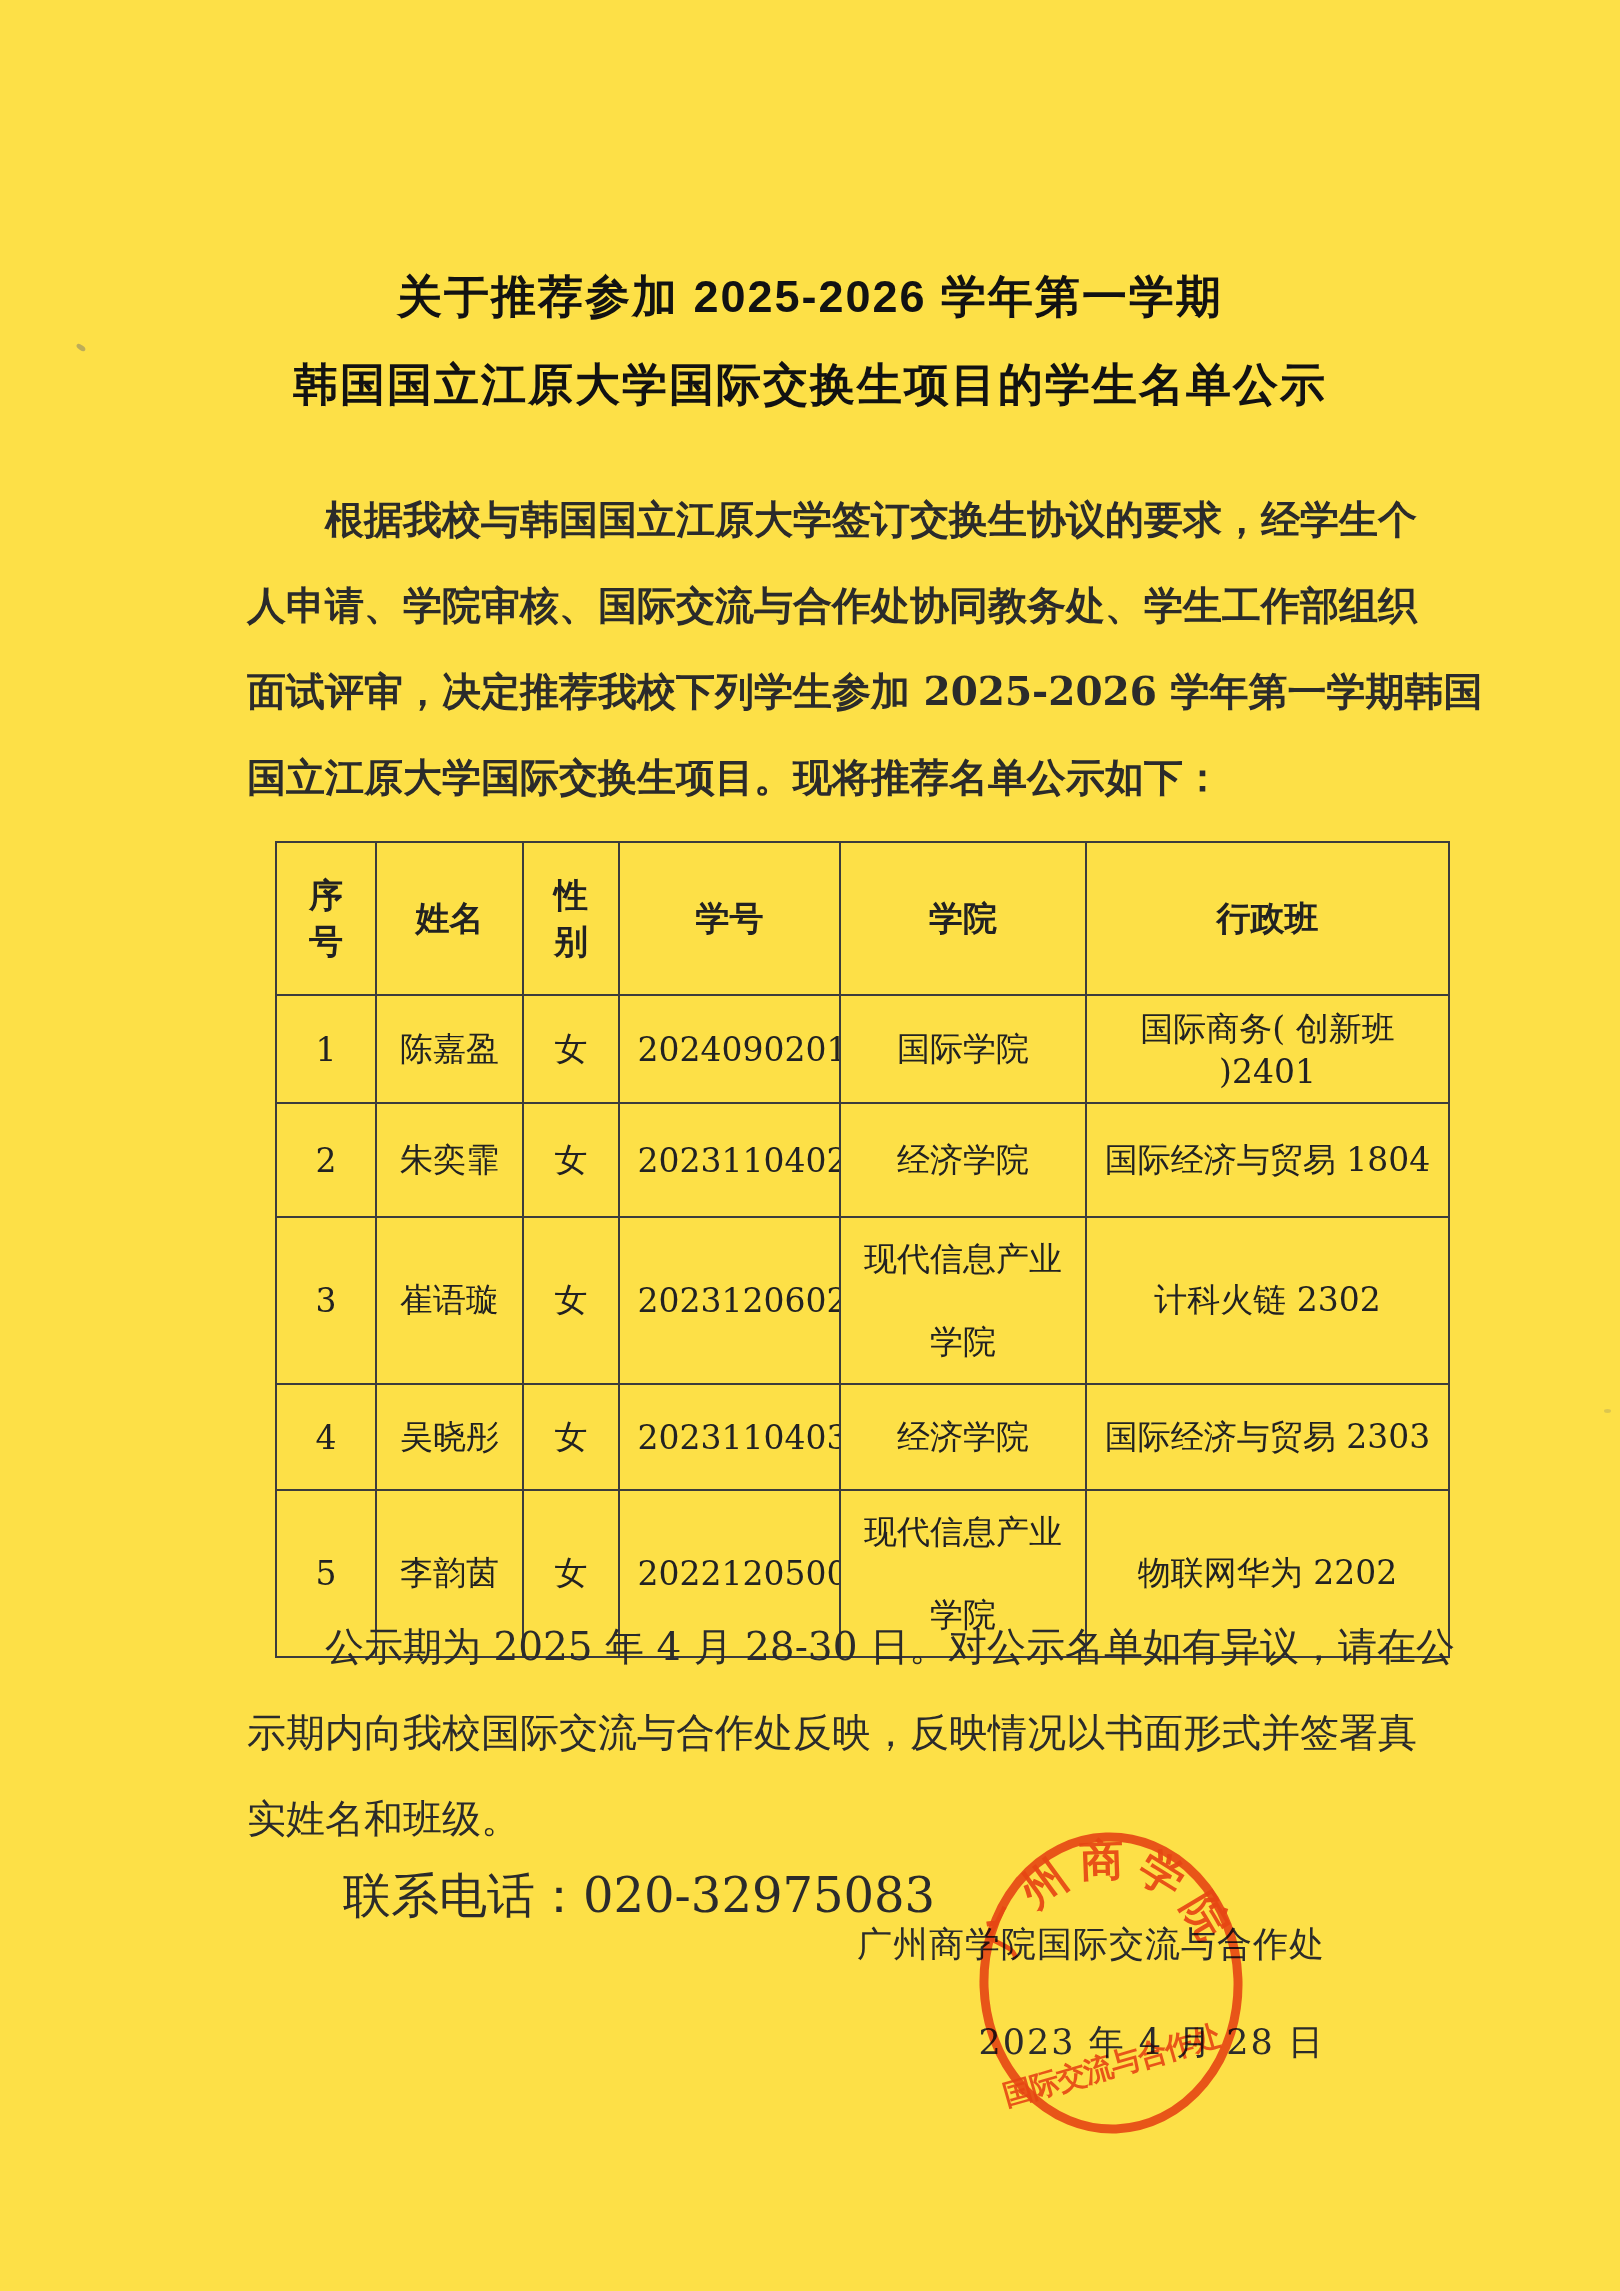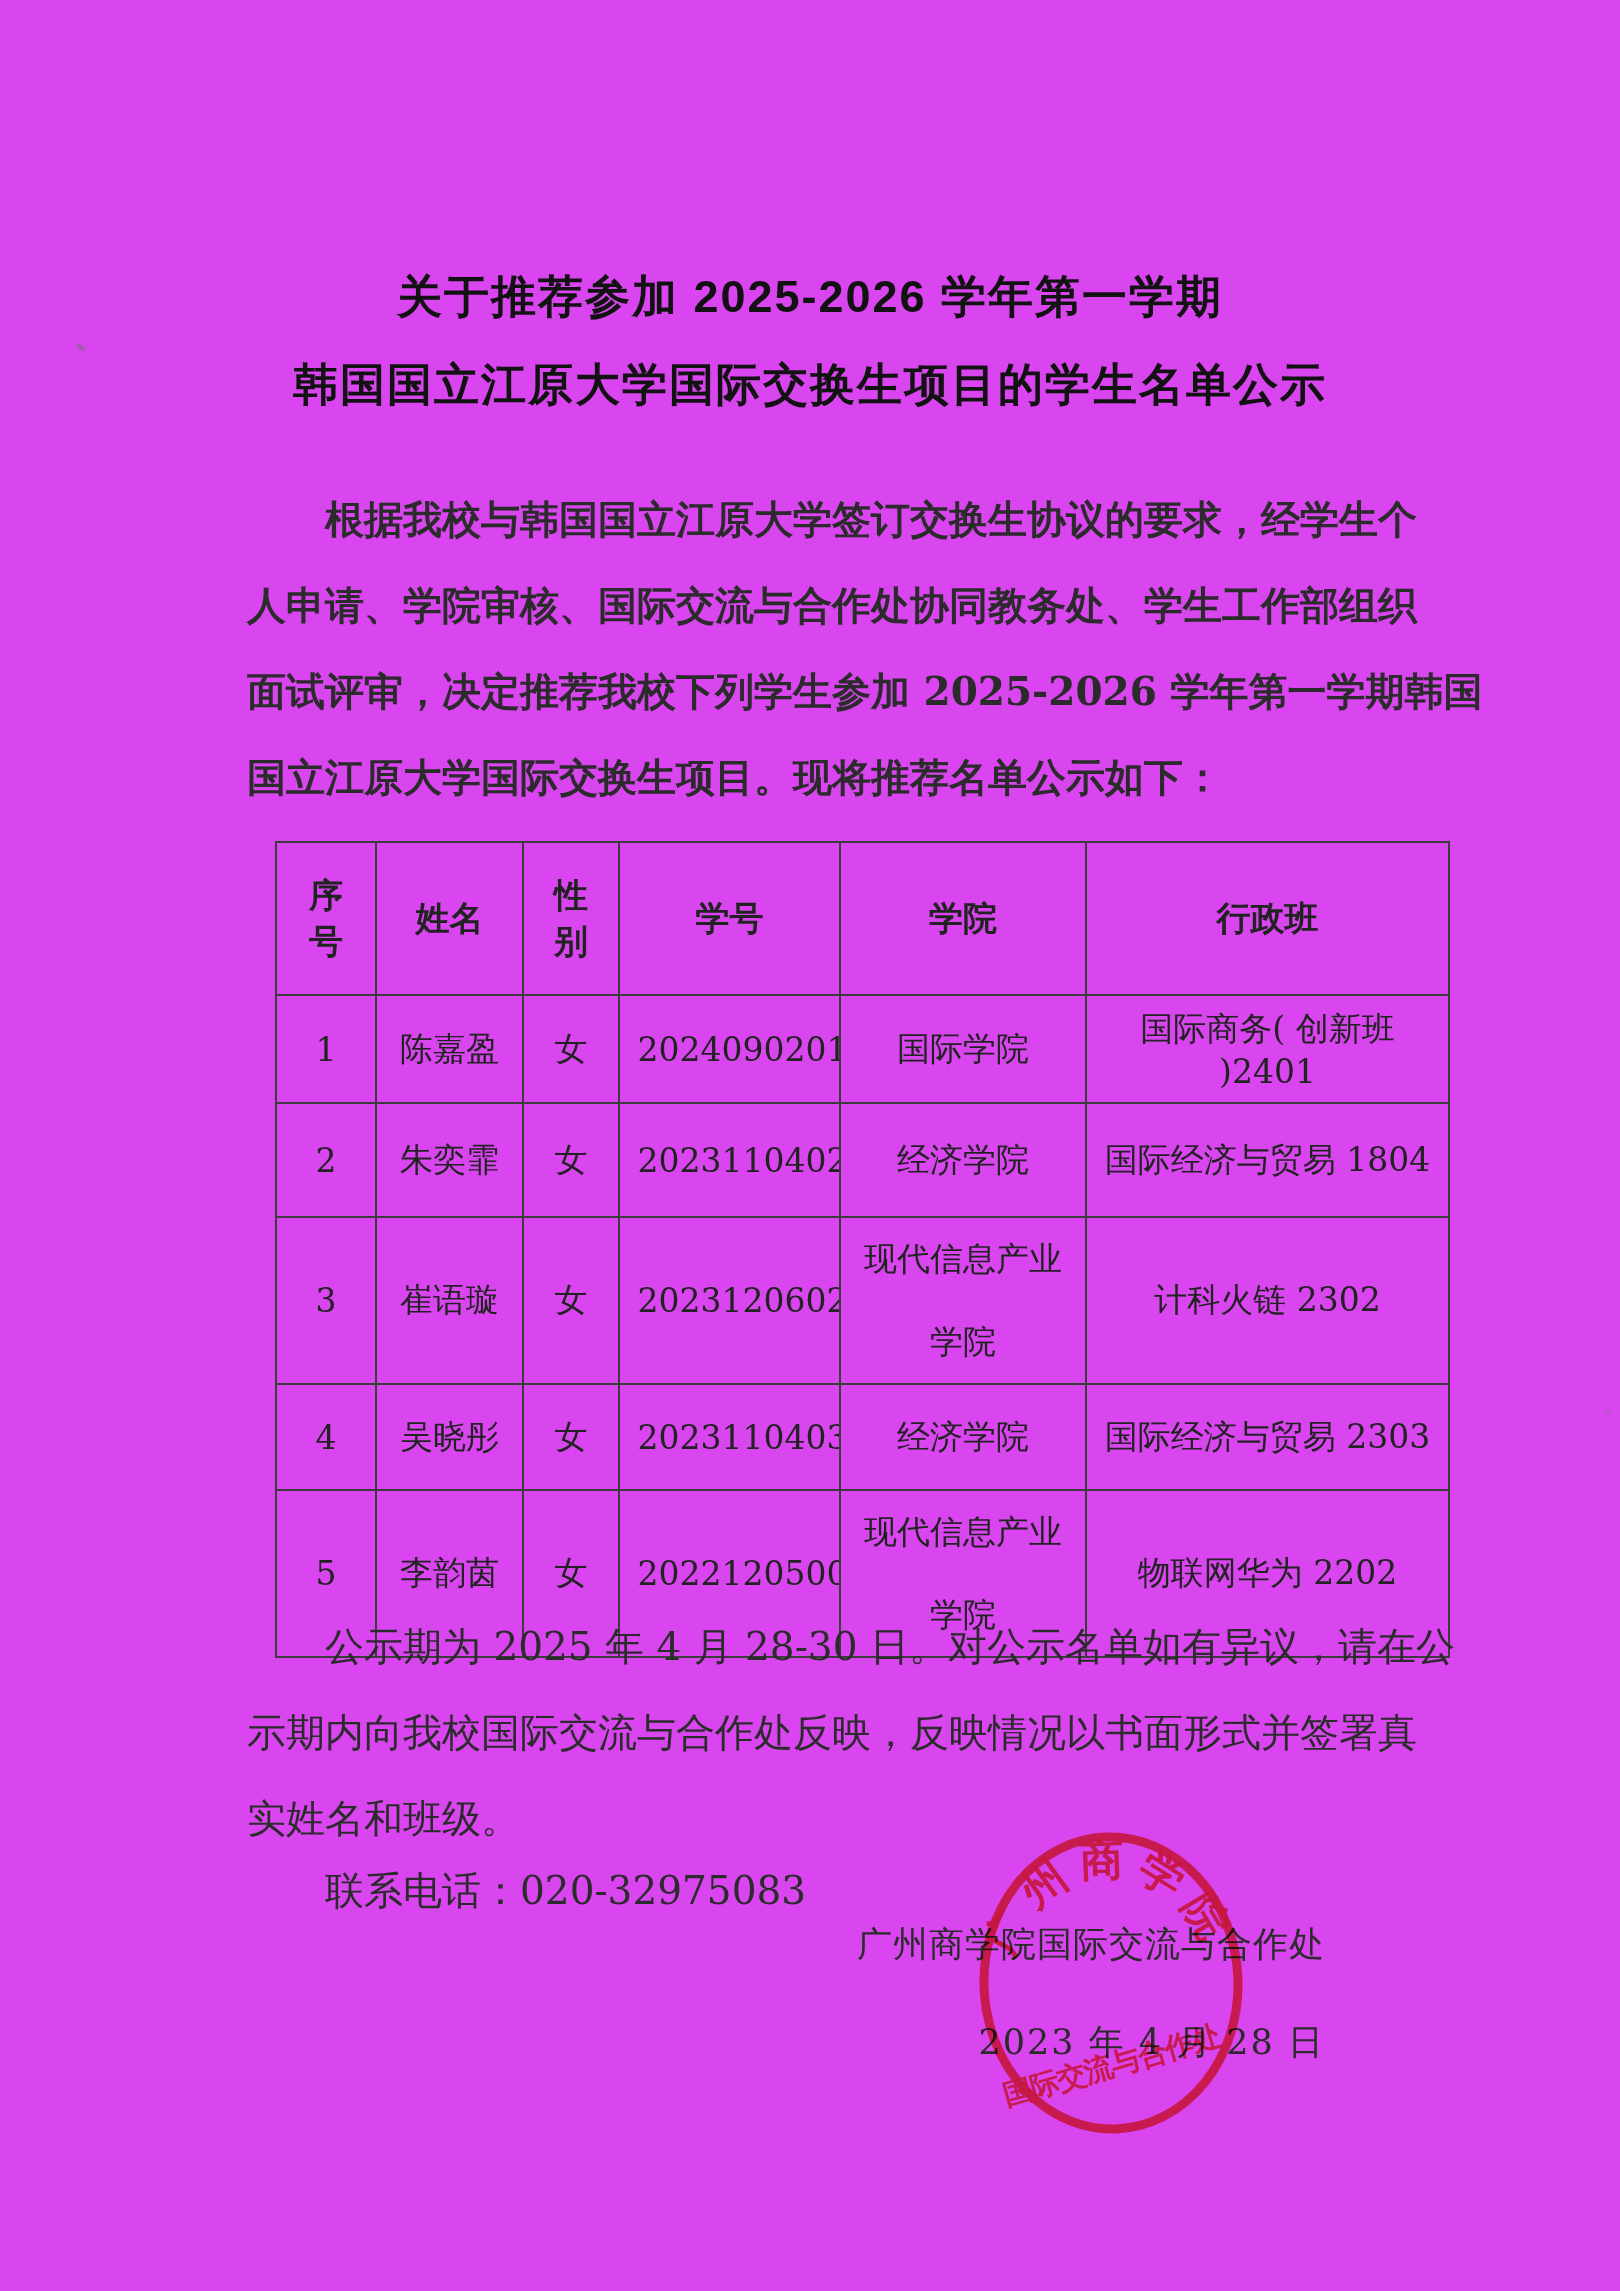--- a/index.html
+++ b/index.html
@@ -1,20 +1,20 @@
 <!DOCTYPE html>
 <html><head>
 <meta charset="utf-8">
 <style>
   html,body{margin:0;padding:0;background:#e9e9e9;}
   .page{
     position:relative;
     width:1620px;height:2292px;
     margin:0 auto;
-    background:#d946ef;
+    background:#fde047;
     font-family:"DejaVu Serif","Liberation Serif",serif;
     color:#1f1f1f;
     overflow:hidden;
   }
   
   .title-block{
     position:absolute;top:253px;left:0;width:100%;
     text-align:center;
     font-family:"Liberation Sans","DejaVu Sans",sans-serif;
     font-weight:bold;font-size:45px;line-height:88px;color:#121212;
@@ -47,21 +47,21 @@
   tr.r5{height:157px;}
   td.wrap2{line-height:2.5;padding:0 19.6px;}
   
   .closing-block{
     position:absolute;top:1604px;left:247px;width:1147px;
     font-size:39px;line-height:86px;color:#2b2b2b;
   }
   .closing-block .line{white-space:nowrap;}
   .contact-line{
     position:absolute;top:1864px;left:247px;width:1078px;
-    font-size:39px;text-indent:2em;color:#2b2b2b;
+    font-size:48px;text-indent:2em;color:#2b2b2b;
   }
   
   .sign-block{
     position:absolute;top:1921px;left:855px;width:470px;
     text-align:right;font-size:35px;color:#2b2b2b;
   }
   .sign-org{white-space:nowrap;letter-spacing:1px;}
   .sign-date{margin-top:51px;letter-spacing:2px;}
   
   .seal{

